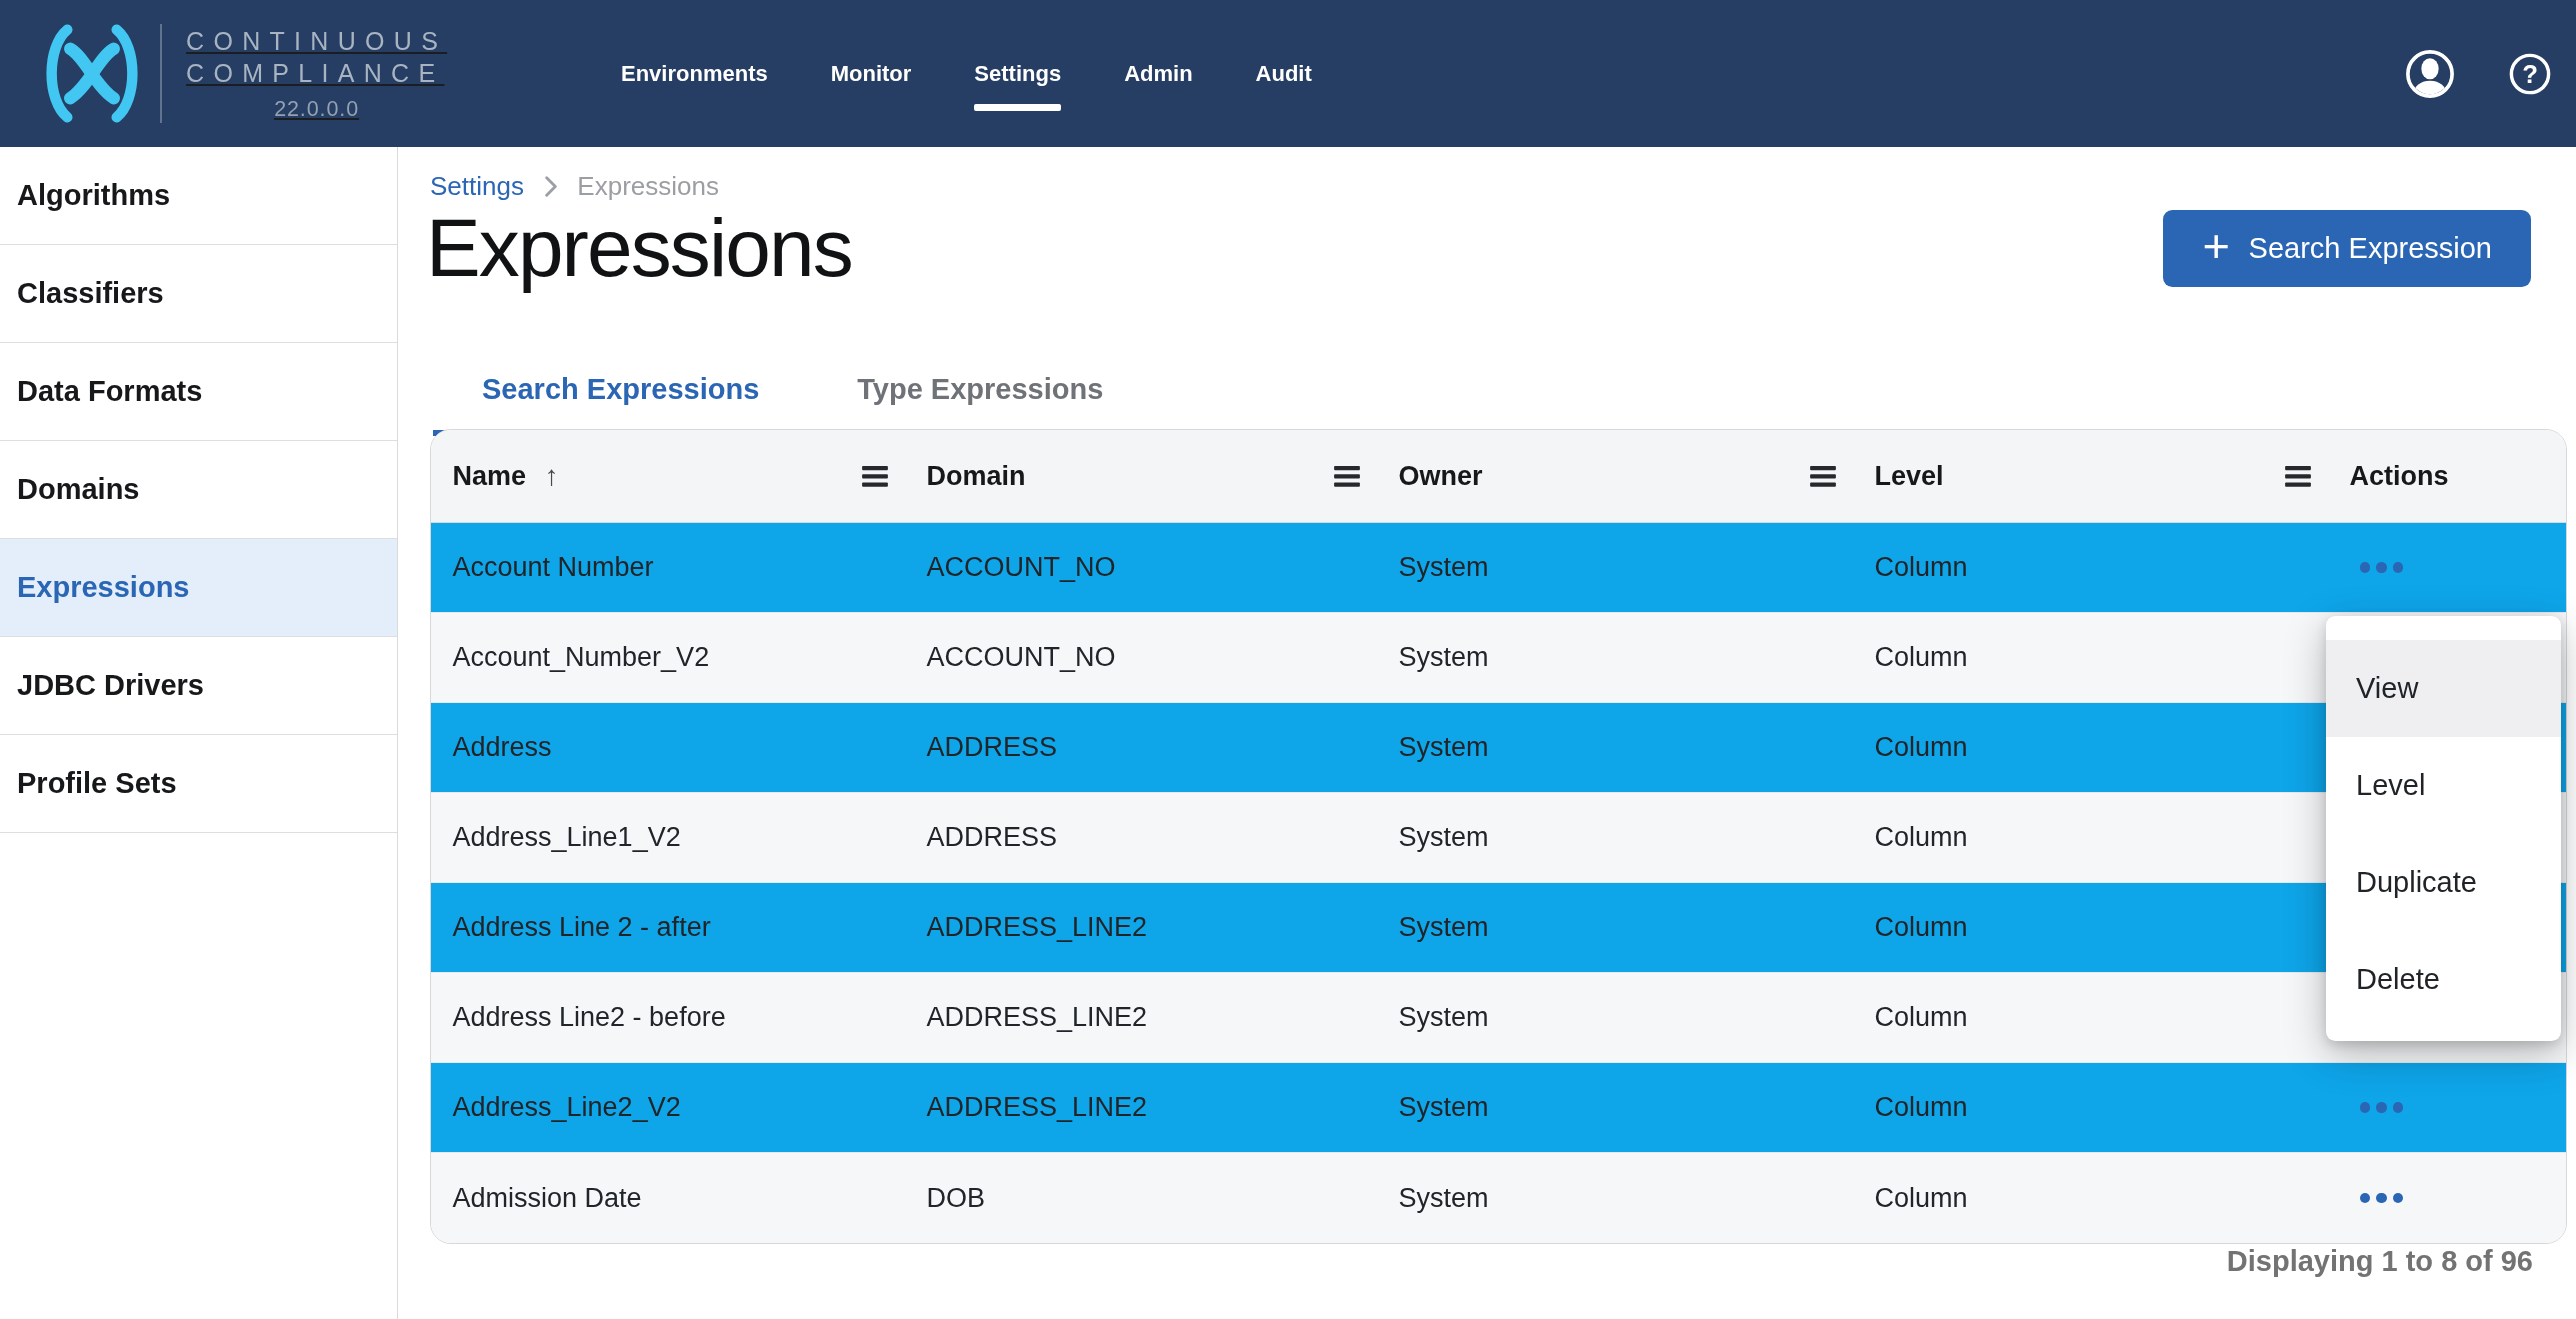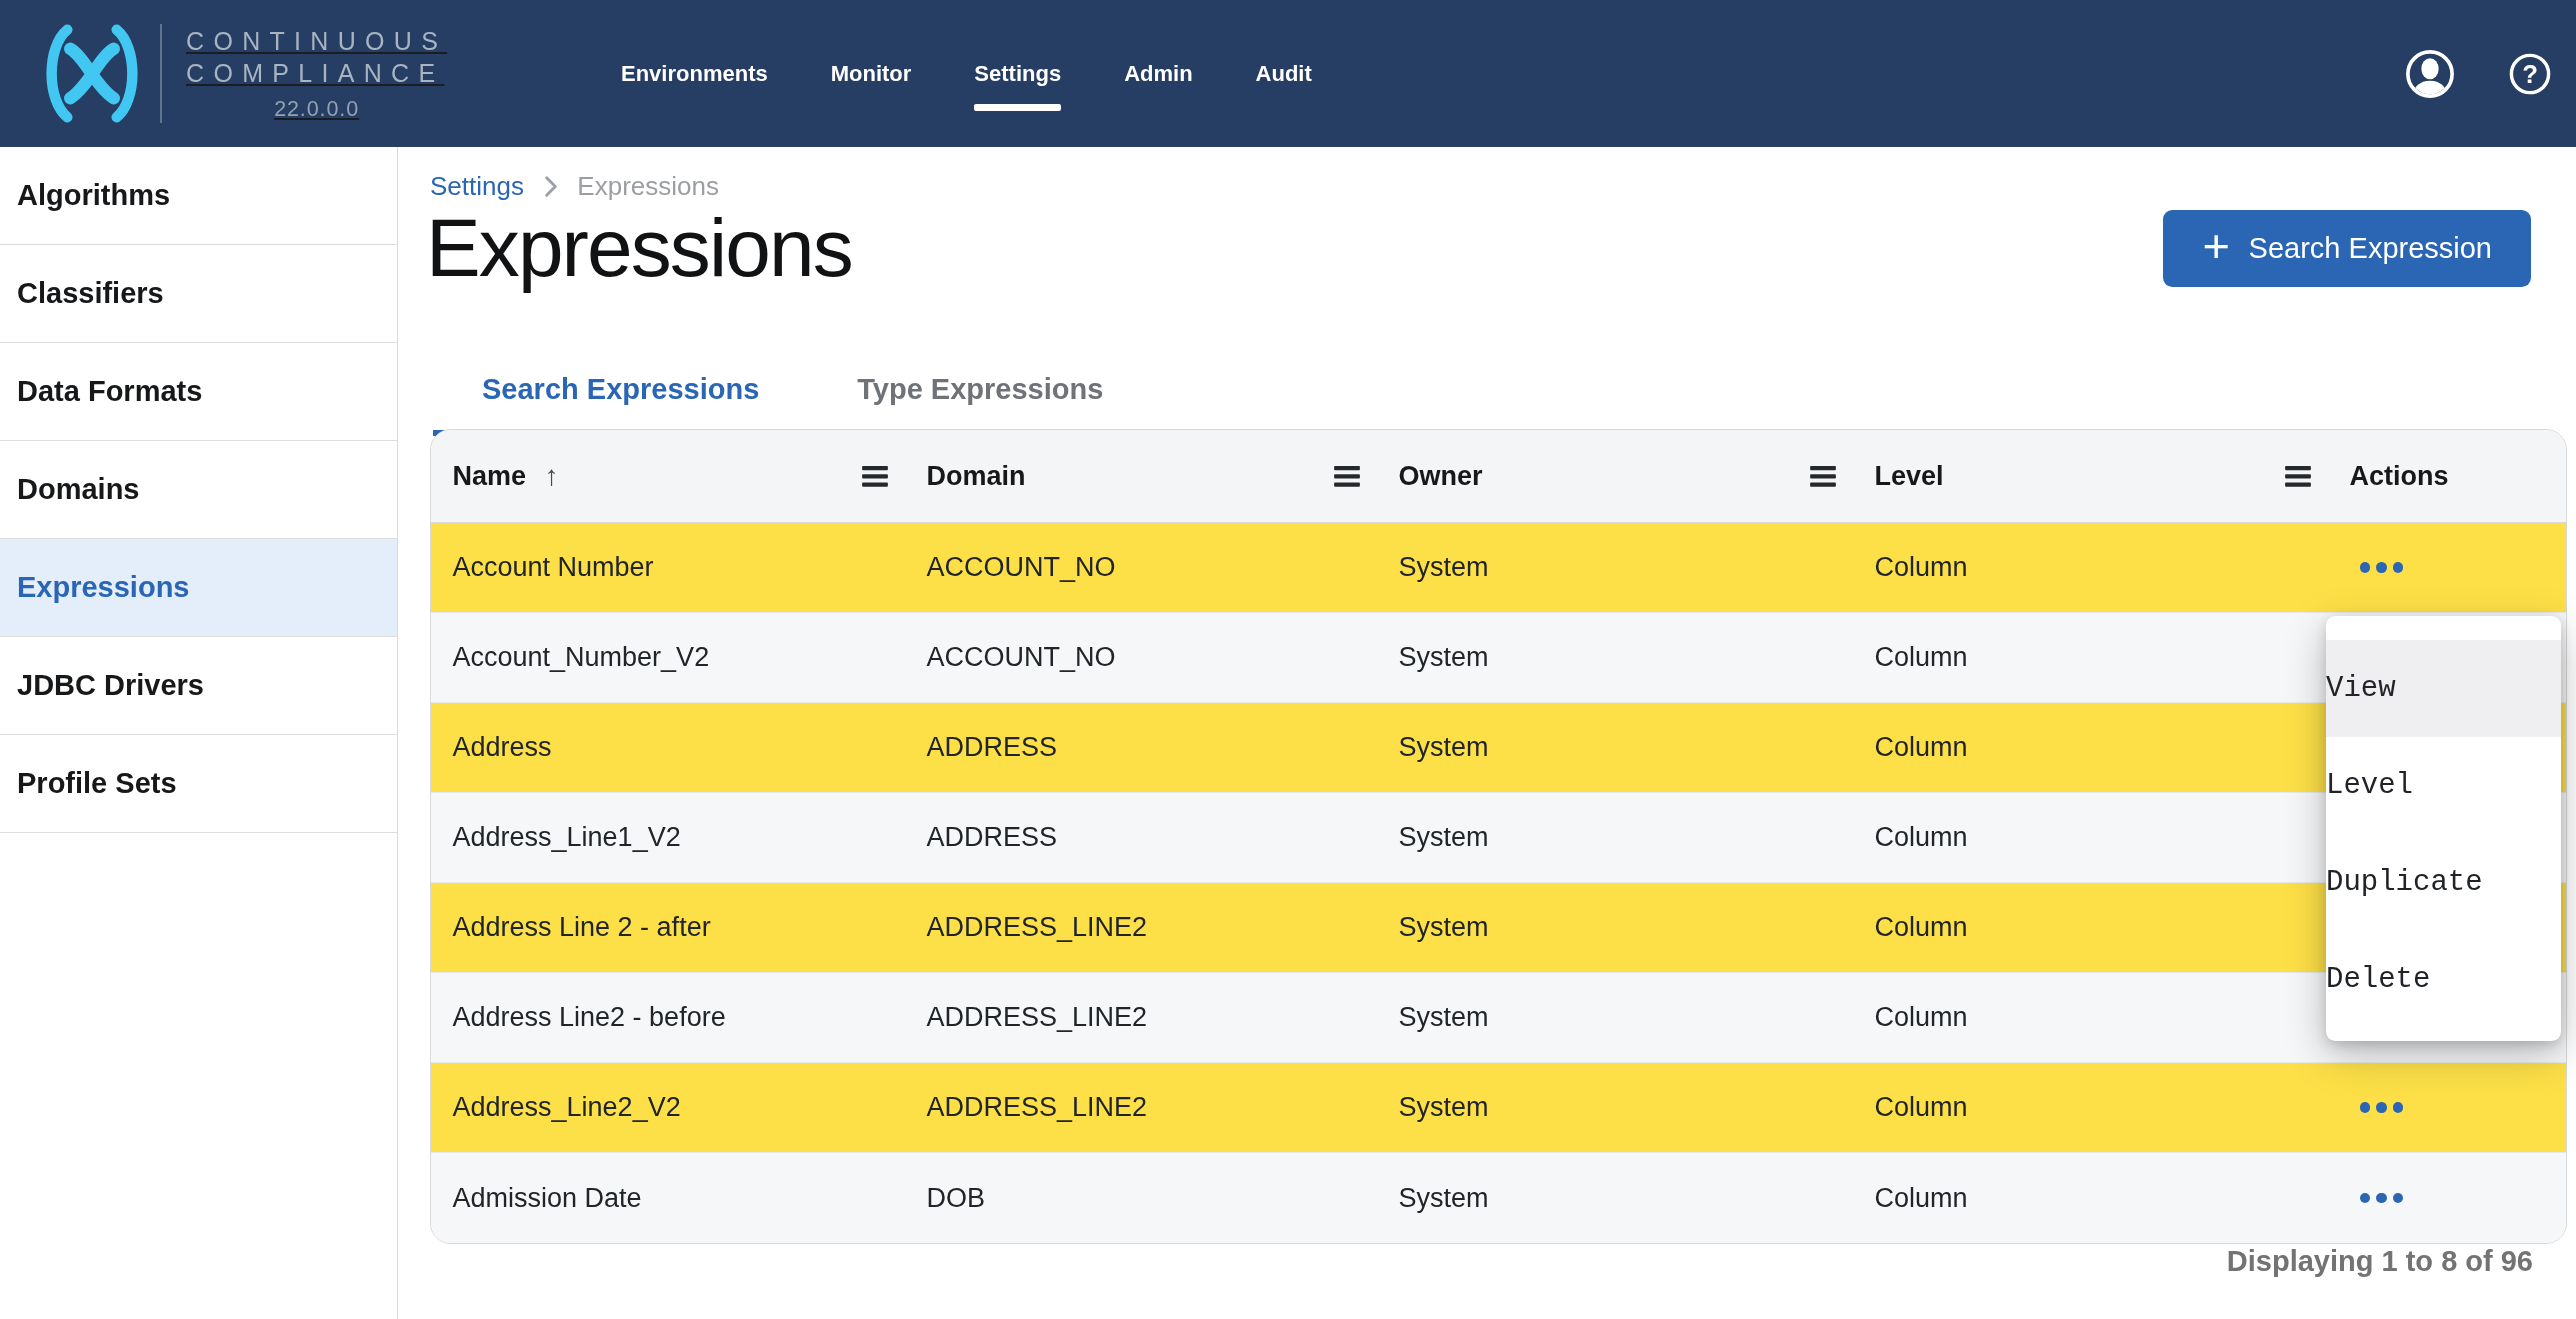--- a/index.html
+++ b/index.html
@@ -50,30 +50,30 @@
   
   .tabs{position:absolute;left:35px;top:210px;display:flex;}
   .tab{padding:0 49px 24px;font-size:29px;font-weight:bold;color:var(--text-gray);border-bottom:6.5px solid transparent;cursor:pointer;margin-top:16px;}
   .tab.active{color:var(--accent-blue);border-bottom-color:var(--accent-blue);}
   
   .table-card{position:absolute;left:32px;top:282px;right:9.3px;border:1.9px solid var(--card-border);border-radius:21px;overflow:hidden;background:#fff;}
   .thead{display:grid;grid-template-columns:474px 472px 476px 475px 1fr;height:93px;background:var(--header-bg);border-bottom:1.9px solid var(--card-border);align-items:center;}
   .th{display:flex;align-items:center;padding-left:21.5px;font-size:27px;font-weight:bold;color:#16181a;height:100%;}
   .sort-arrow{margin-left:18.7px;font-size:28px;font-weight:400;color:#46494d;}
   .col-menu{margin-left:auto;margin-right:17px;display:flex;align-items:center;cursor:pointer;}
-  .tr{display:grid;grid-template-columns:474px 472px 476px 475px 1fr;height:90px;align-items:center;border-bottom:1.9px solid var(--row-line);background:#fde047;}
+  .tr{display:grid;grid-template-columns:474px 472px 476px 475px 1fr;height:90px;align-items:center;border-bottom:1.9px solid var(--row-line);background:#0ea5e9;}
   .tr:last-child{border-bottom:none;}
   .tr.alt{background:var(--row-alt);}
   .td{padding-left:21.5px;font-size:27px;color:#212529;white-space:nowrap;}
   .td.actions{padding-left:26px;}
   .row-menu-btn{background:none;border:none;display:flex;align-items:center;gap:6.5px;cursor:pointer;padding:9.3px 5.6px;}
   .dot{width:10.3px;height:10.3px;border-radius:50%;background:var(--accent-blue);display:block;}
   
   .context-menu{position:absolute;left:2326px;top:616px;width:235px;padding:24px 0 13px;background:#fff;border-radius:9.3px;box-shadow:0 13px 41px rgba(0,0,0,.26),0 3.7px 11.2px rgba(0,0,0,.14);z-index:20;}
-  .menu-item{height:97px;display:flex;align-items:center;font-size:29px;color:#202327;cursor:pointer;font-family:Liberation Mono, monospace;}
+  .menu-item{height:97px;display:flex;align-items:center;padding-left:30px;font-size:29px;color:#202327;cursor:pointer;}
   .menu-item.highlighted{background:#efeff1;}
   
   .table-footer{position:absolute;right:43px;top:1245px;font-size:29px;font-weight:bold;color:#737373;}
 </style>
 </head>
 <body>
 
 <header class="topbar">
   <div class="brand">
     <svg class="logo-mark" viewBox="0 0 120 104" aria-hidden="true">

